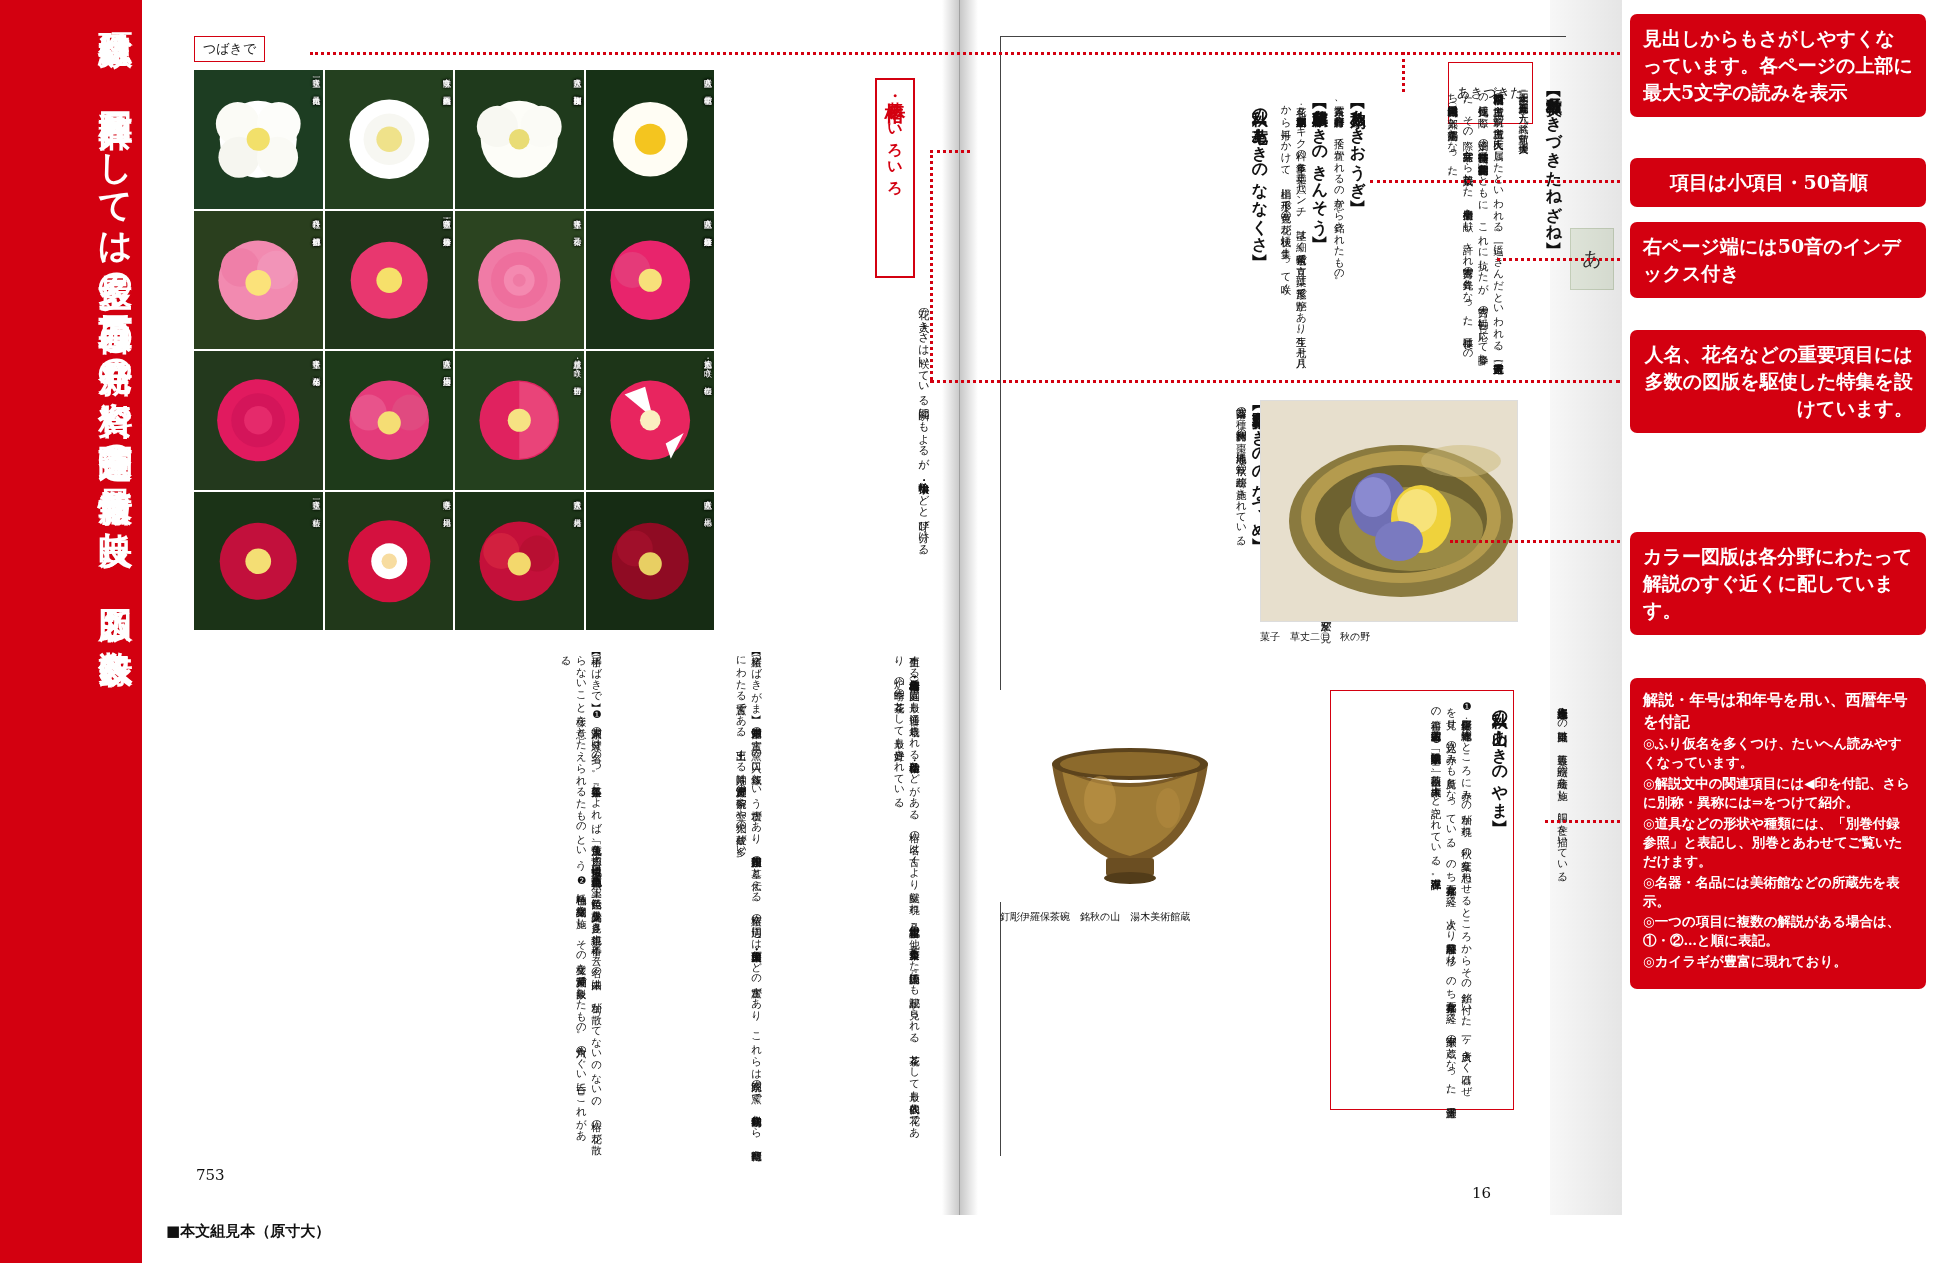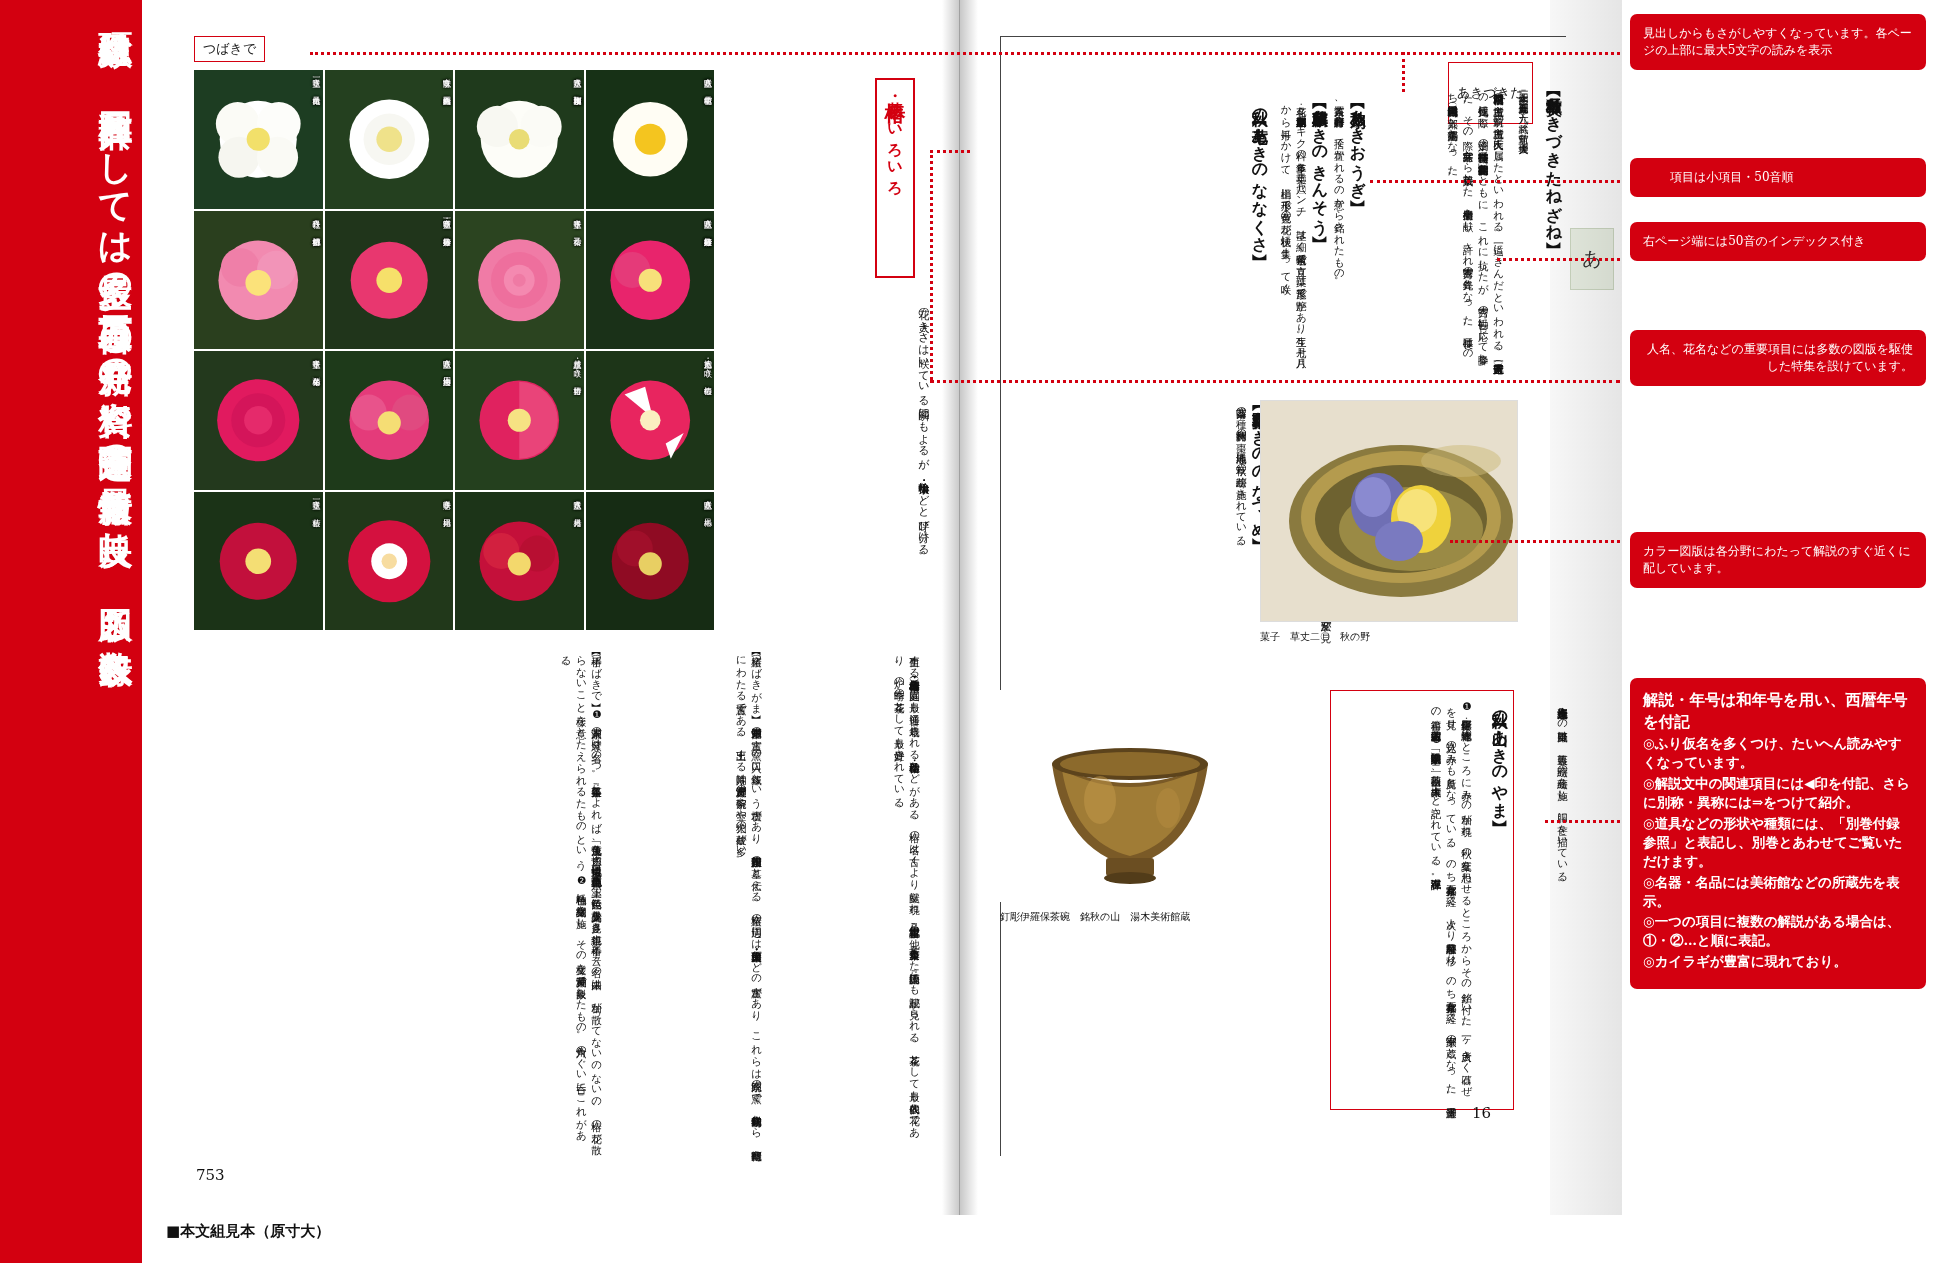--- a/index.html
+++ b/index.html
@@ -148,35 +148,35 @@
   }
   .photo-bowl {
     position:absolute; left:40px; top:690px; width:260px; height:212px;
     background:#ffffff; overflow:hidden;
   }
   .cap-s {
     position:absolute; font-size:10px; color:#111;
     font-family:"DejaVu Serif", serif;
   }
   .folio-right {
-    position:absolute; left:512px; top:1104px;
+    position:absolute; left:512px; top:1184px;
     font-size:15px; color:#111; font-family:"DejaVu Serif", serif;
   }
   .akinoyama-box {
     position:absolute; left:370px; top:690px; width:184px; height:420px;
     border:1.5px solid #d30010;
   }
 
   
   .rail { position:absolute; left:1622px; top:0; width:311px; height:1263px; background:#ffffff; }
   .note {
     position:absolute; left:8px; width:296px;
     background:#d30010; color:#ffffff; border-radius:7px;
-    padding:11px 13px; font-size:12px; line-height:1.42;
-    font-family:"DejaVu Serif", serif; font-weight:normal;
+    padding:11px 13px; font-size:19px; line-height:1.42;
+    font-family:"DejaVu Serif", serif; font-weight:bold;
   }
   .note.small { font-size:13.5px; line-height:1.40; font-weight:bold; }
   .note ul { margin:0; padding:0; list-style:none; }
   .note li { margin:0 0 2px 0; }
 
   
   .dot-h {
     position:absolute; height:0; border-top:3px dotted #d30010;
   }
   .dot-v {

